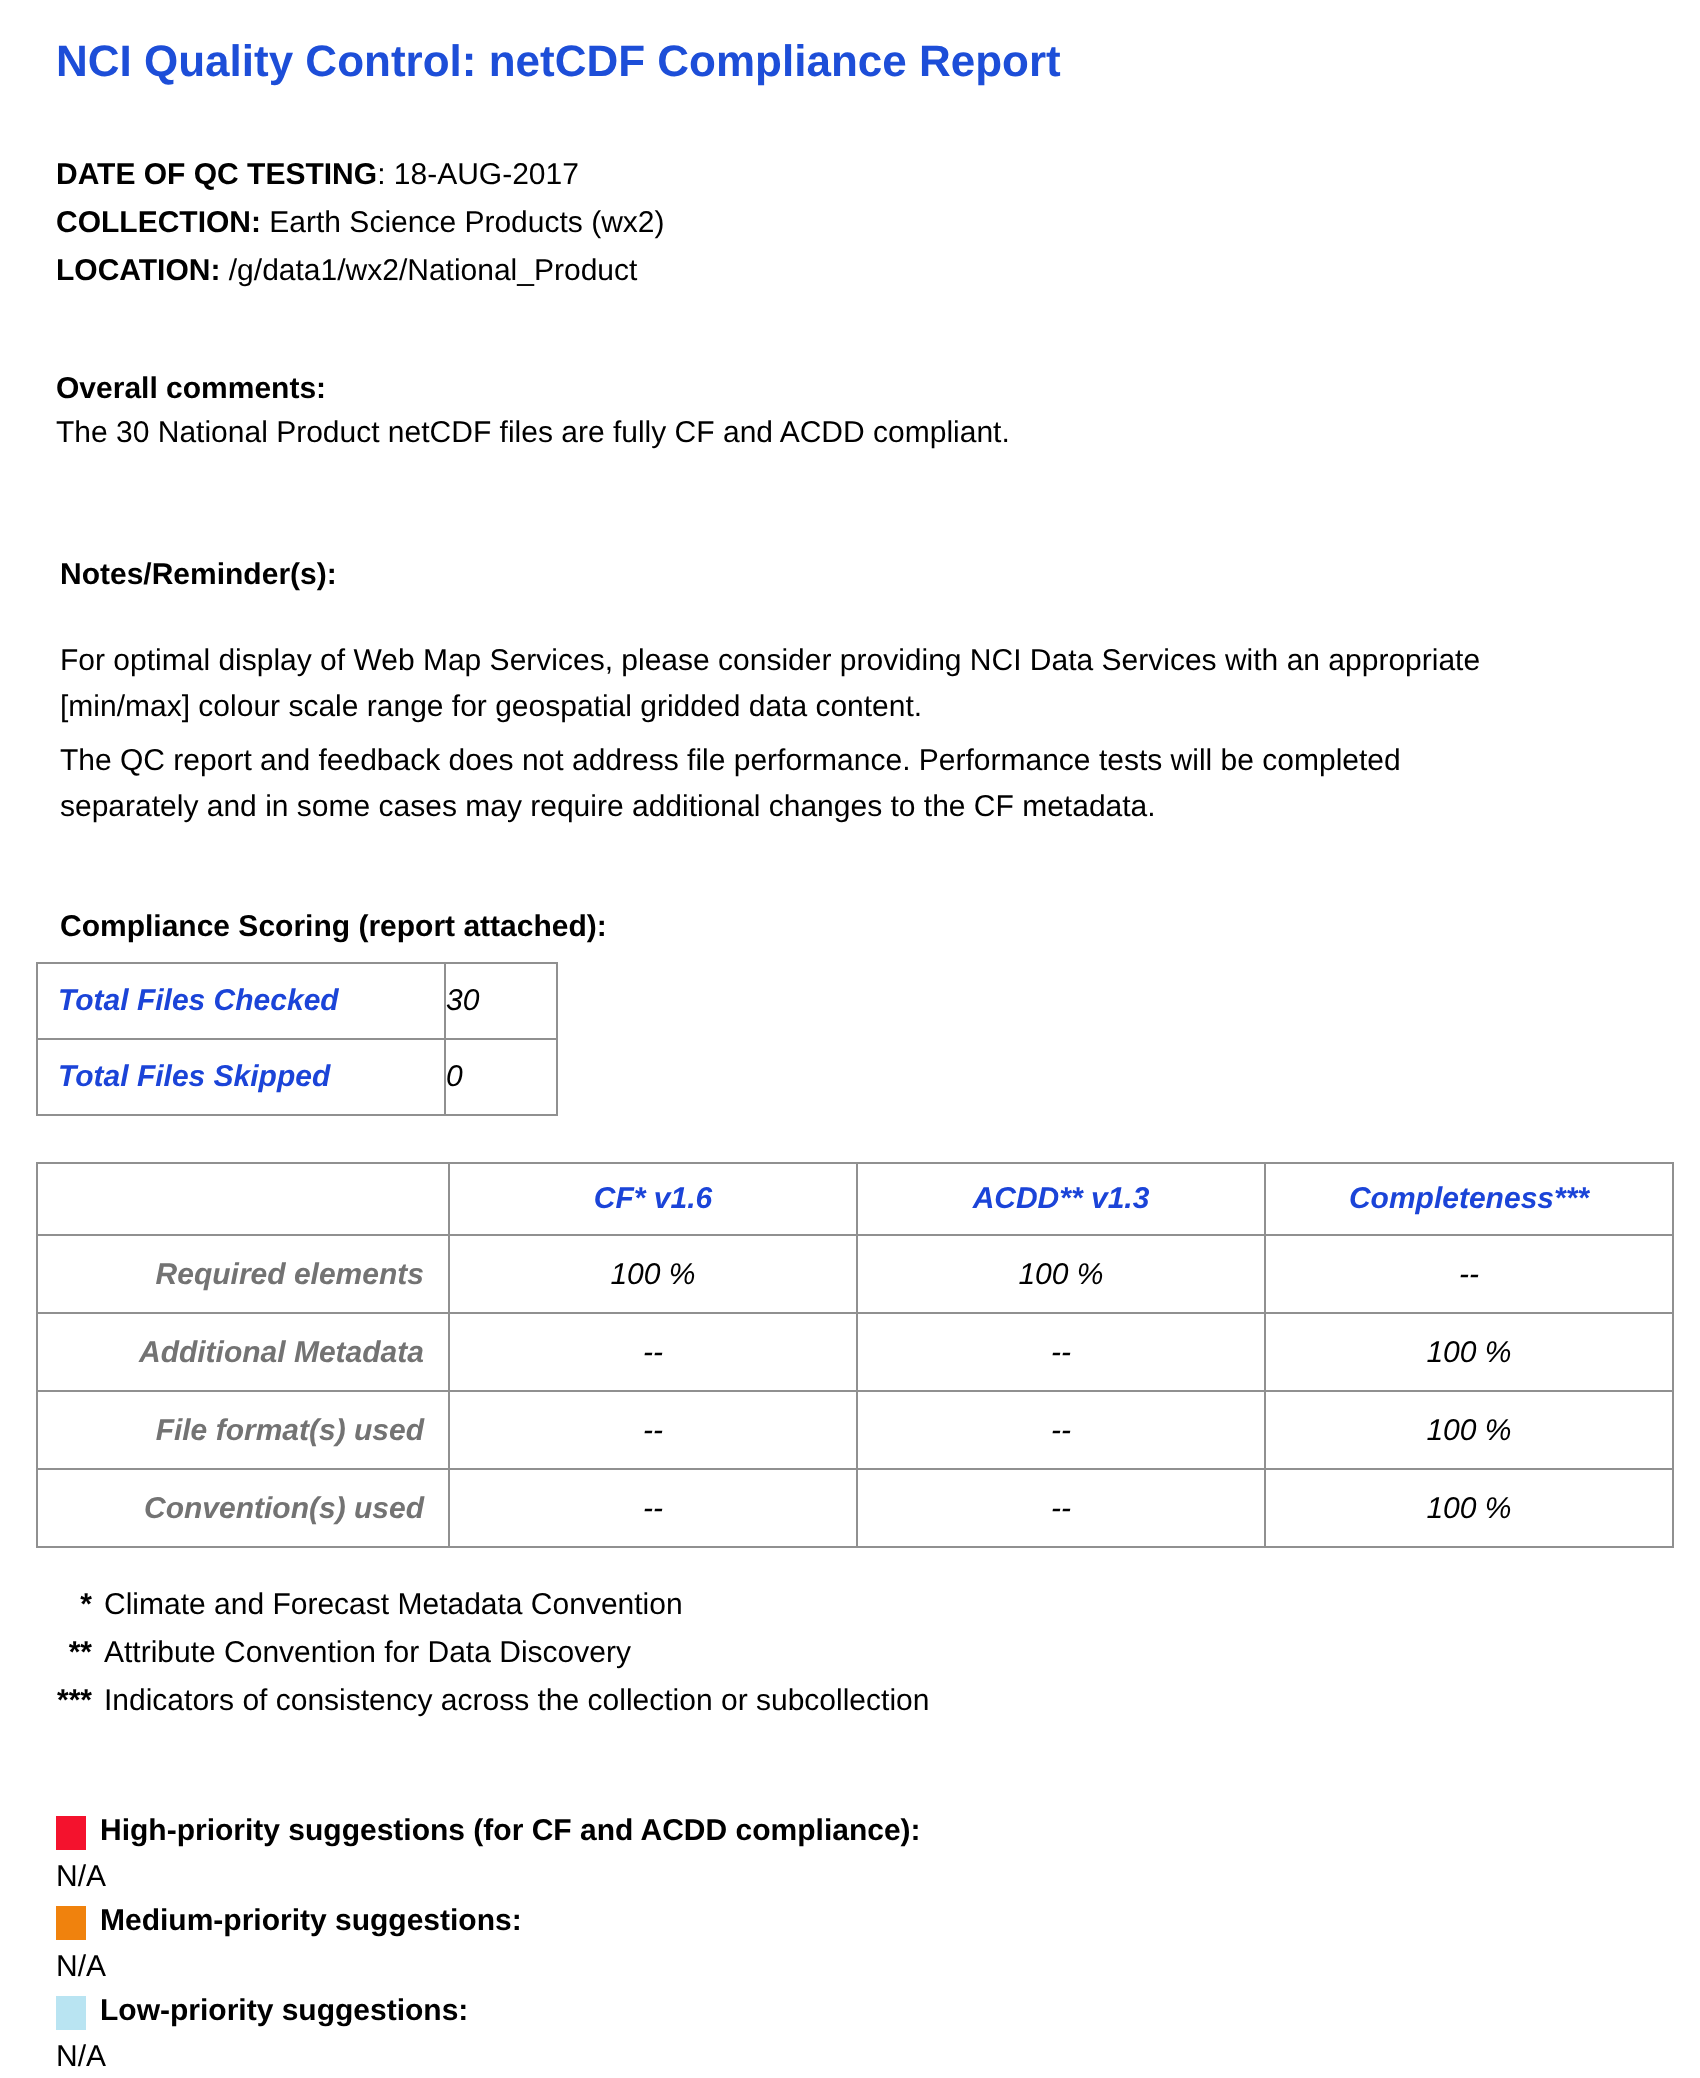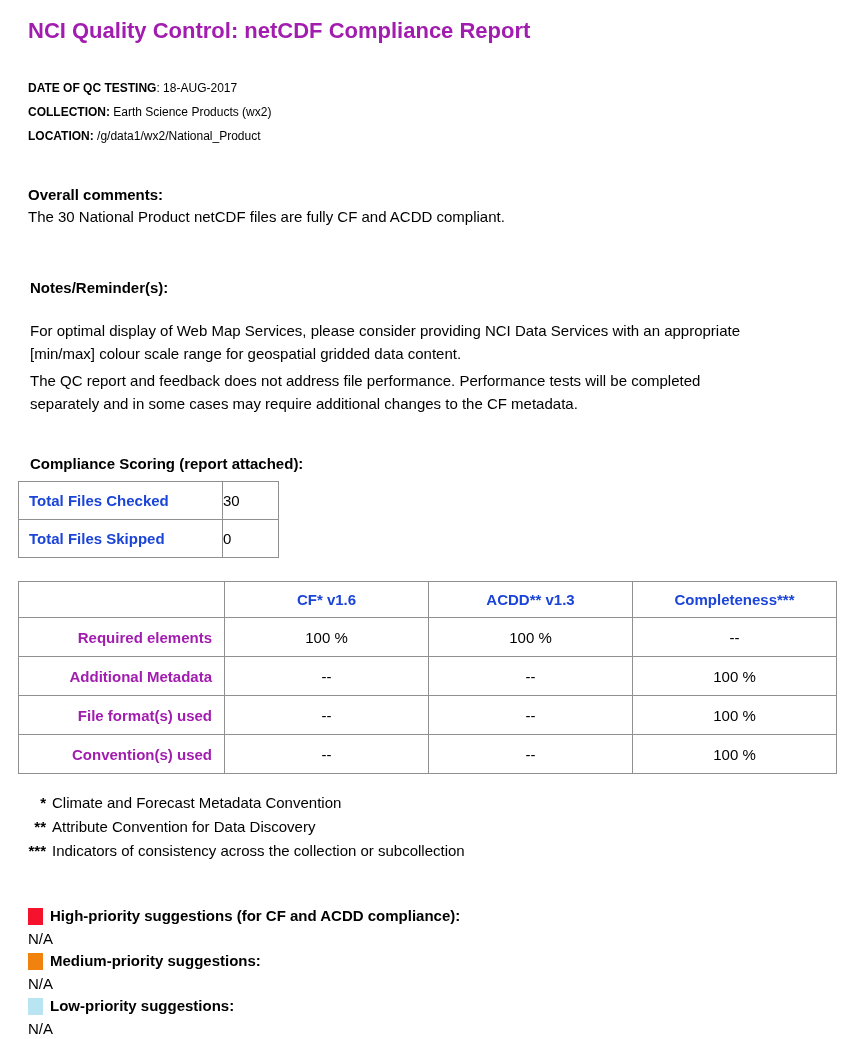--- a/index.html
+++ b/index.html
@@ -9,39 +9,39 @@
     font-family: "Liberation Sans", "DejaVu Sans", sans-serif;
     color: #000000;
     overflow: hidden;
   }
   .page { position: relative; width: 850px; height: 1039px; background: #ffffff; }
 
   .title {
     margin: 18px 30px 0 28px;
     font-size: 22px; line-height: 26px;
     font-weight: bold;
-    color: #a21caf;
+    color: #1d4ed8;
   }
 
-  .meta-block { margin: 32px 30px 0 28px; font-size: 12px; line-height: 24px; }
+  .meta-block { margin: 32px 30px 0 28px; font-size: 15px; line-height: 24px; }
   .meta-line b { font-weight: bold; }
 
   .section { margin-left: 28px; margin-right: 30px; font-size: 15px; }
   .sec-heading { font-weight: bold; line-height: 22px; }
   .sec-body { line-height: 22px; }
   .para { line-height: 23px; white-space: pre-line; }
 
   .overall { margin-top: 36px; }
   .notes { margin-top: 49px; margin-left: 30px; }
   .notes .para1 { margin-top: 4px; }
   .notes .para2 { margin-top: 20px; }
 
   .scoring-heading { margin-top: 38px; margin-left: 30px; font-size: 15px; font-weight: bold; line-height: 22px; }
 
-  table { border-collapse: collapse; }
+  table { border-collapse: collapse; font-style: italic; }
   td, th { border: 1px solid #909090; font-size: 15px; }
 
   .scoring-table { margin: 6px 0 0 18px; }
   .scoring-table td.label-cell {
     width: 204px; height: 38px;
     padding-left: 10px;
     color: #1B44D8; font-weight: bold; text-align: left; vertical-align: middle;
   }
   .scoring-table td.value-cell {
     width: 56px; height: 38px;
@@ -50,21 +50,21 @@
 
   .compliance-table { margin: 23px 0 0 18px; }
   .compliance-table th {
     height: 36px; vertical-align: middle; text-align: center;
     color: #1B44D8; font-weight: bold;
   }
   .compliance-table th.corner { width: 206px; }
   .compliance-table th.col { width: 204px; }
   .compliance-table td { height: 39px; vertical-align: middle; }
   .compliance-table td.row-label {
-    color: #a21caf; font-weight: bold; text-align: right; padding-right: 12px;
+    color: #737373; font-weight: bold; text-align: right; padding-right: 12px;
   }
   .compliance-table td.val { text-align: center; }
 
   .footnotes { margin: 17px 30px 0 28px; font-size: 15px; }
   .footnote { line-height: 24px; display: flex; }
   .footnote .marker { display: inline-block; width: 18px; text-align: right; margin-right: 6px; font-weight: bold; flex: none; }
 
   .priorities { margin: 42px 30px 0 28px; font-size: 15px; }
   .priority-heading { line-height: 22px; font-weight: bold; display: flex; align-items: center; }
   .swatch { display: inline-block; width: 15px; height: 17px; margin-right: 7px; flex: none; }

